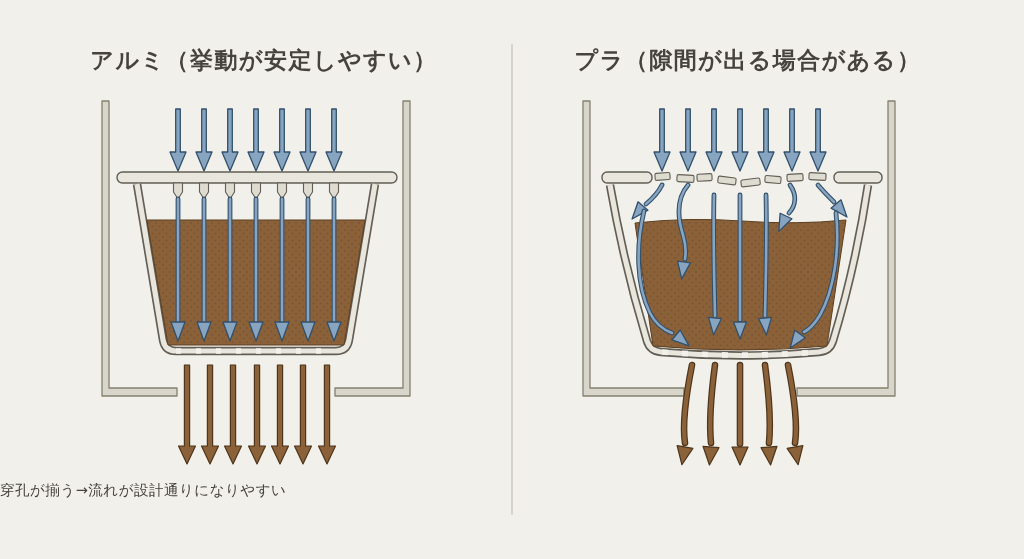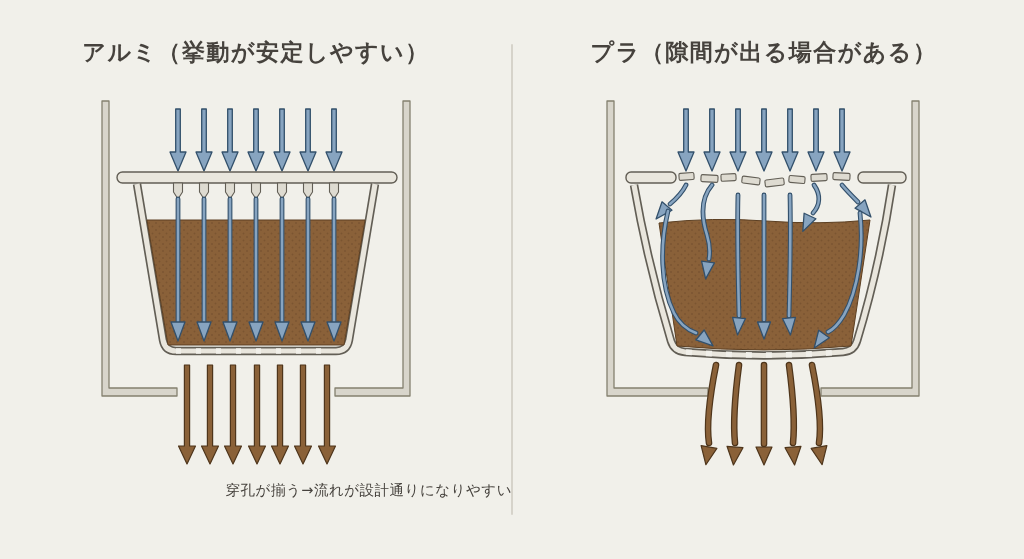--- a/index.html
+++ b/index.html
@@ -4,29 +4,29 @@
 <style>
   html,body{margin:0;padding:0;background:#e8e7e2;}
   .canvas{
     position:relative;width:1024px;height:559px;overflow:hidden;
     background:var(--bg,#f1f0ea);
     font-family:"DejaVu Sans","Liberation Sans",sans-serif;
     color:var(--ink,#46423d);
   }
   .panel{position:absolute;top:0;width:512px;height:559px;}
   #panel-left{left:0;}
-  #panel-right{left:508px;}
+  #panel-right{left:484px;}
   .panel h2{
-    margin:0;position:absolute;top:37px;left:0;width:100%;
+    margin:8px;position:absolute;top:37px;left:0;width:100%;
     text-align:center;font-size:23px;font-weight:600;
     letter-spacing:1.5px;color:var(--ink,#46423d);
   }
   .caption{
     margin:0;position:absolute;top:481px;left:0;width:100%;
-    text-align:right;font-size:14.5px;letter-spacing:.5px;
+    text-align:left;font-size:14.5px;letter-spacing:.5px;
     color:var(--ink,#46423d);
   }
   svg.diagram{position:absolute;top:95px;left:0;}
   .divider{
     position:absolute;left:511px;top:44px;width:2px;height:471px;
     background:var(--divider,#d6d3ca);border-radius:1px;
   }
   
   .holder{fill:var(--holder);stroke:var(--holderEdge);stroke-width:1.3;stroke-linejoin:round;}
   .lid{fill:var(--shell);stroke:var(--shellEdge);stroke-width:1.4;}

